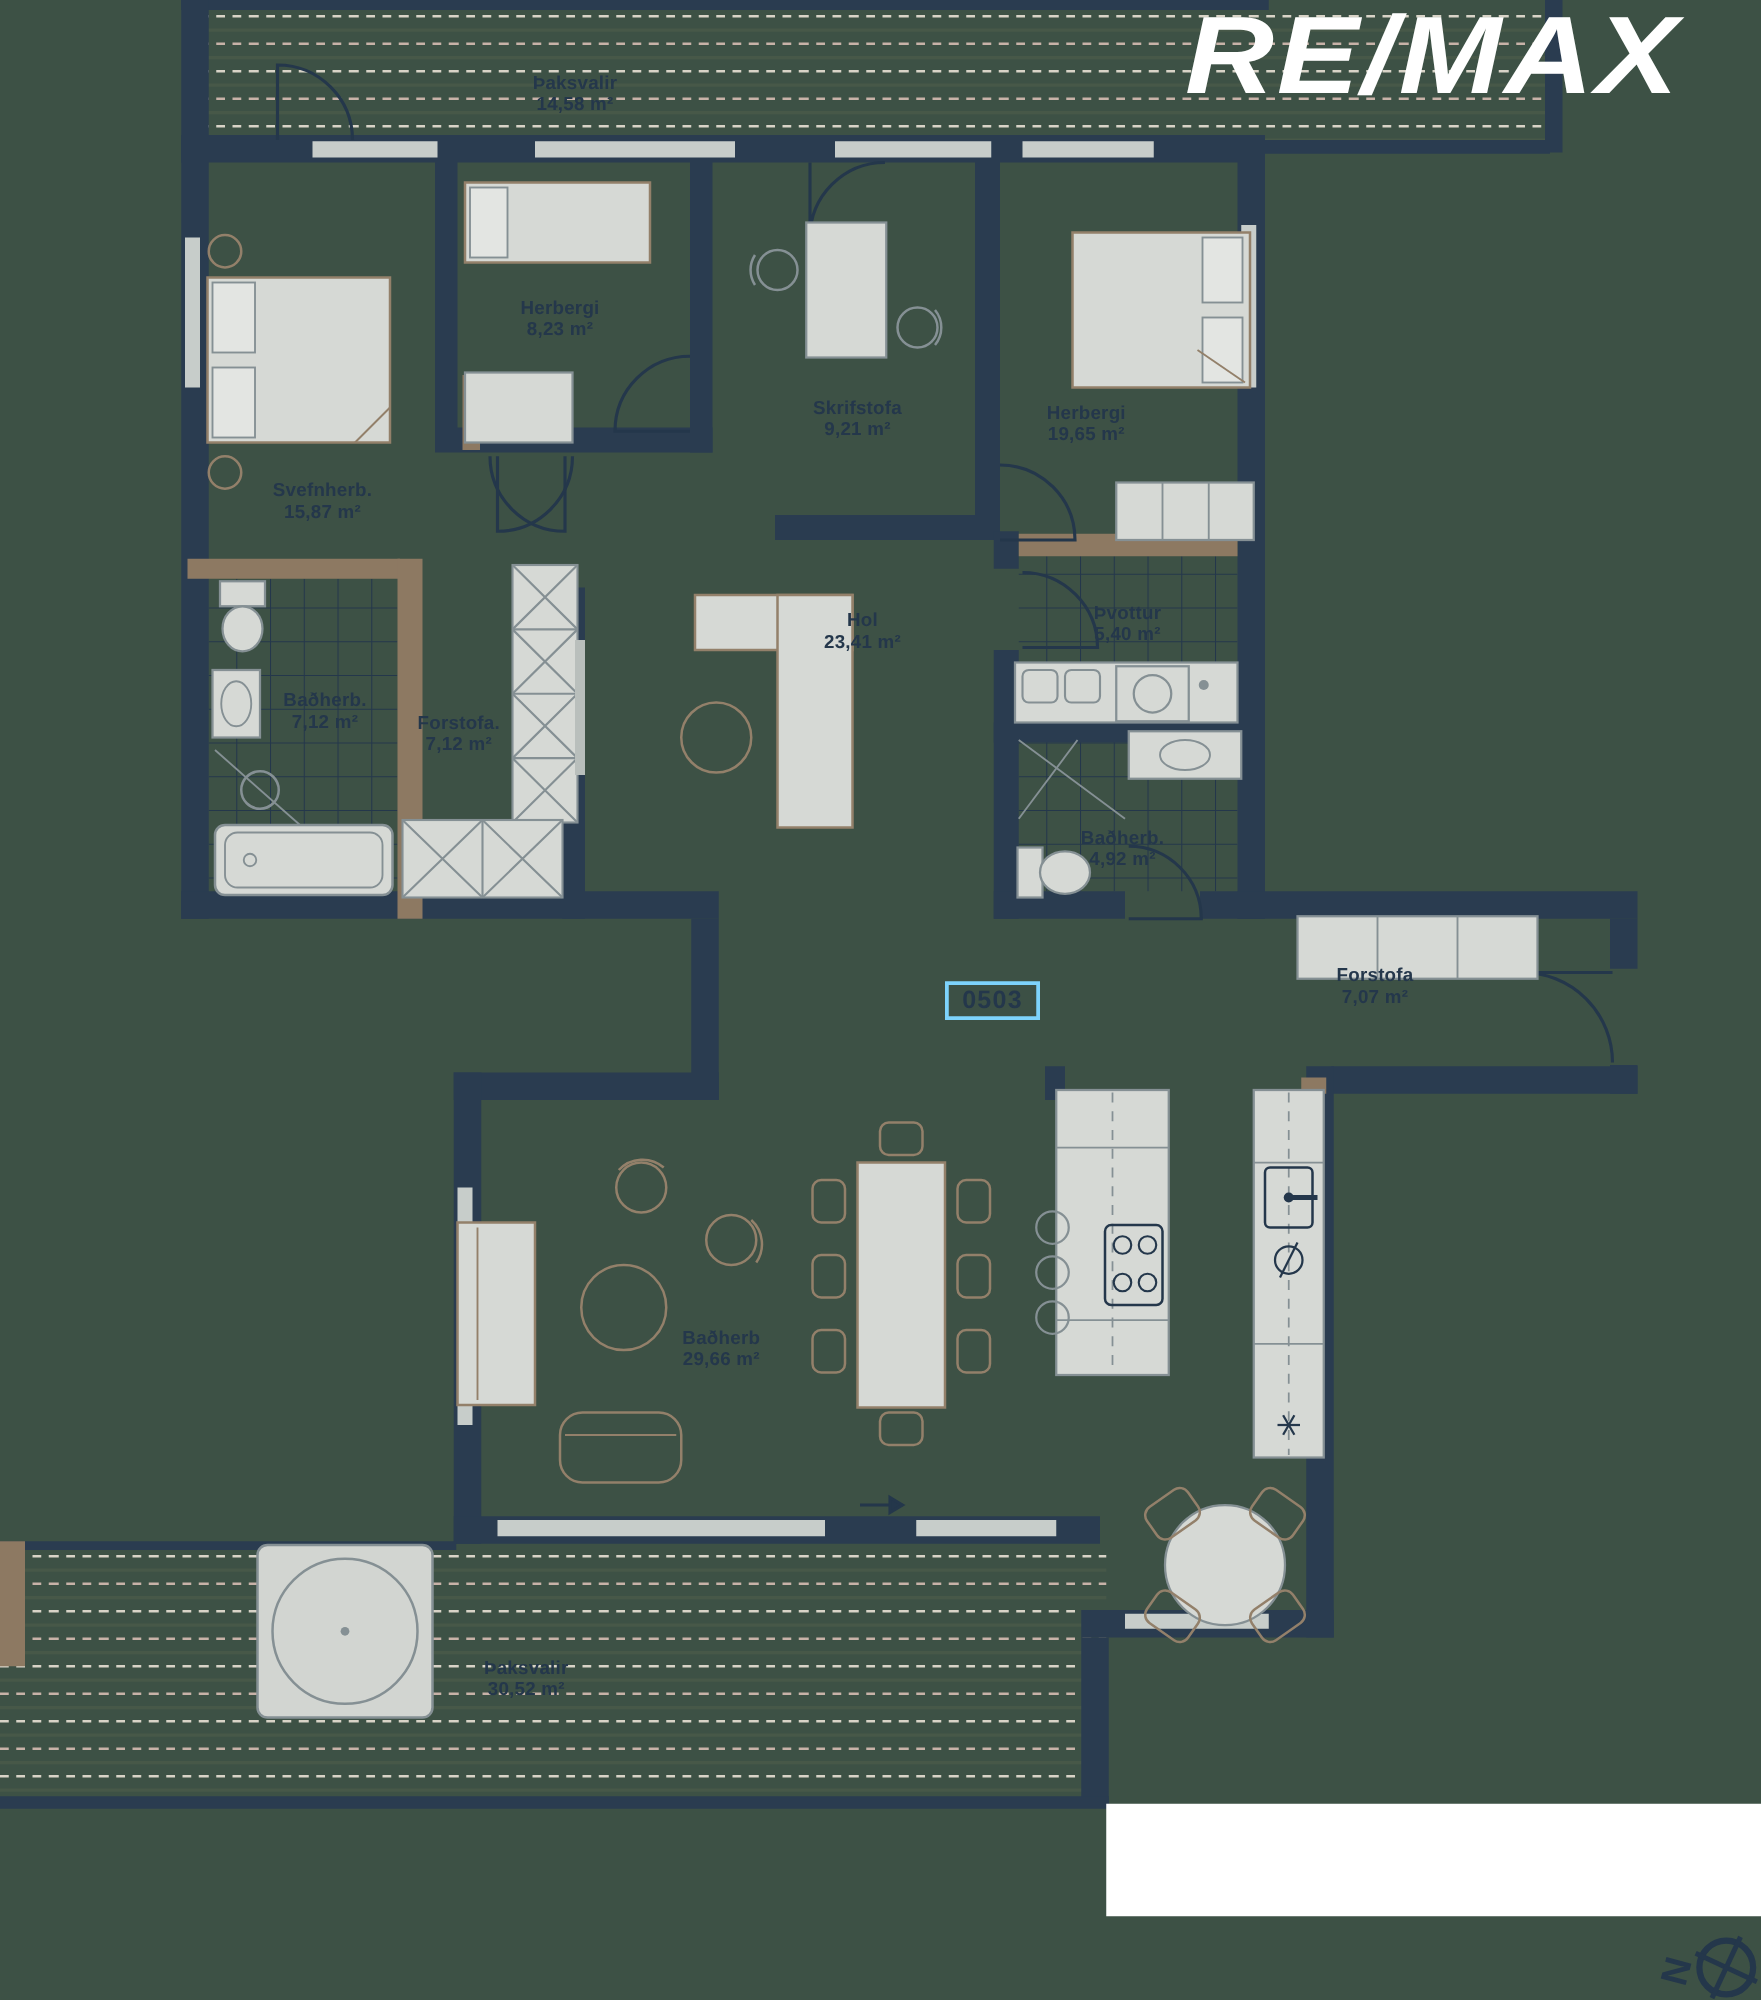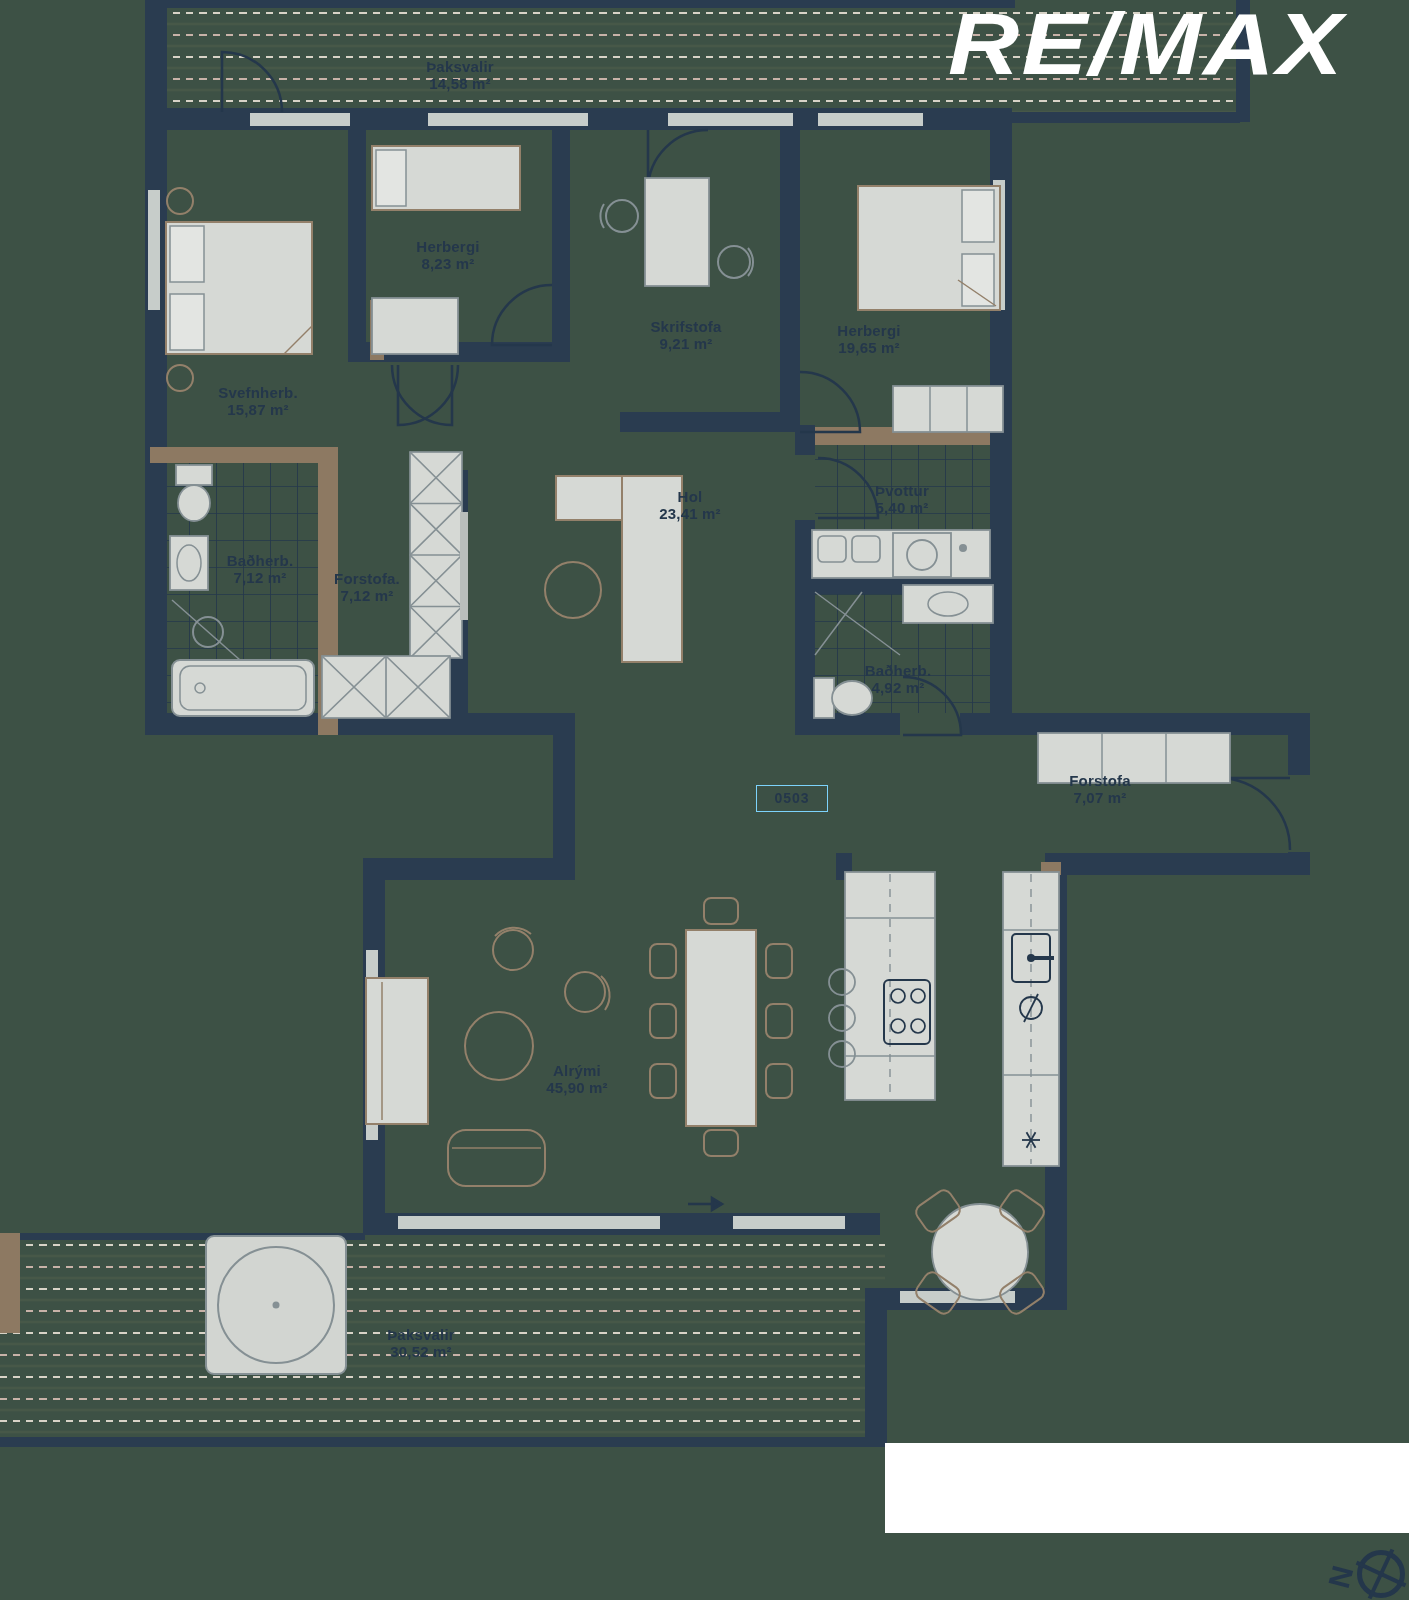--- a/index.html
+++ b/index.html
@@ -3,21 +3,21 @@
 <meta charset="utf-8">
 <style>
   html,body{margin:0;padding:0;background:#3d5145;}
   .stage{position:relative;width:1409px;height:1600px;background:#3d5145;overflow:hidden;
          font-family:"Liberation Sans",sans-serif;}
   .plan-svg{position:absolute;left:0;top:0;}
   .label{position:absolute;transform:translateX(-50%);text-align:center;color:#24374b;
          font-weight:bold;font-size:15px;line-height:17px;letter-spacing:.2px;white-space:nowrap;}
   .label .area{display:block;}
   .unit-badge{position:absolute;left:756px;top:785px;width:70px;height:25px;
-          border:1px solid #7dd3fc;color:#24374b;font-weight:bold;font-size:14px;
+          border:3px solid #7dd3fc;color:#24374b;font-weight:bold;font-size:20px;
           line-height:25px;text-align:center;letter-spacing:1px;background:rgba(61,81,69,.2);}
   .logo{position:absolute;left:948px;top:-6px;color:#ffffff;font-weight:bold;font-style:italic;
         font-size:88px;line-height:100px;letter-spacing:2px;transform:scaleX(1.12);
         transform-origin:left top;white-space:nowrap;}
   .compass-letter{font-weight:bold;}
 </style>
 </head>
 <body>
 
 <div class="stage">
@@ -313,21 +313,21 @@
 <div class="label" style="left:902px;top:482px">
   <span>Þvottur</span><span class="area">5,40 m²</span>
 </div>
 <div class="label" style="left:898px;top:662px">
   <span>Baðherb.</span><span class="area">4,92 m²</span>
 </div>
 <div class="label" style="left:1100px;top:772px">
   <span>Forstofa</span><span class="area">7,07 m²</span>
 </div>
 <div class="label" style="left:577px;top:1062px">
-  <span>Alrými</span><span class="area">45,90 m²</span>
+  <span>Baðherb</span><span class="area">29,66 m²</span>
 </div>
 <div class="label" style="left:421px;top:1326px">
   <span>Þaksvalir</span><span class="area">30,52 m²</span>
 </div>
 
 <div class="unit-badge">0503</div>
 
 <div class="logo">RE/MAX</div>
 
 </div>

